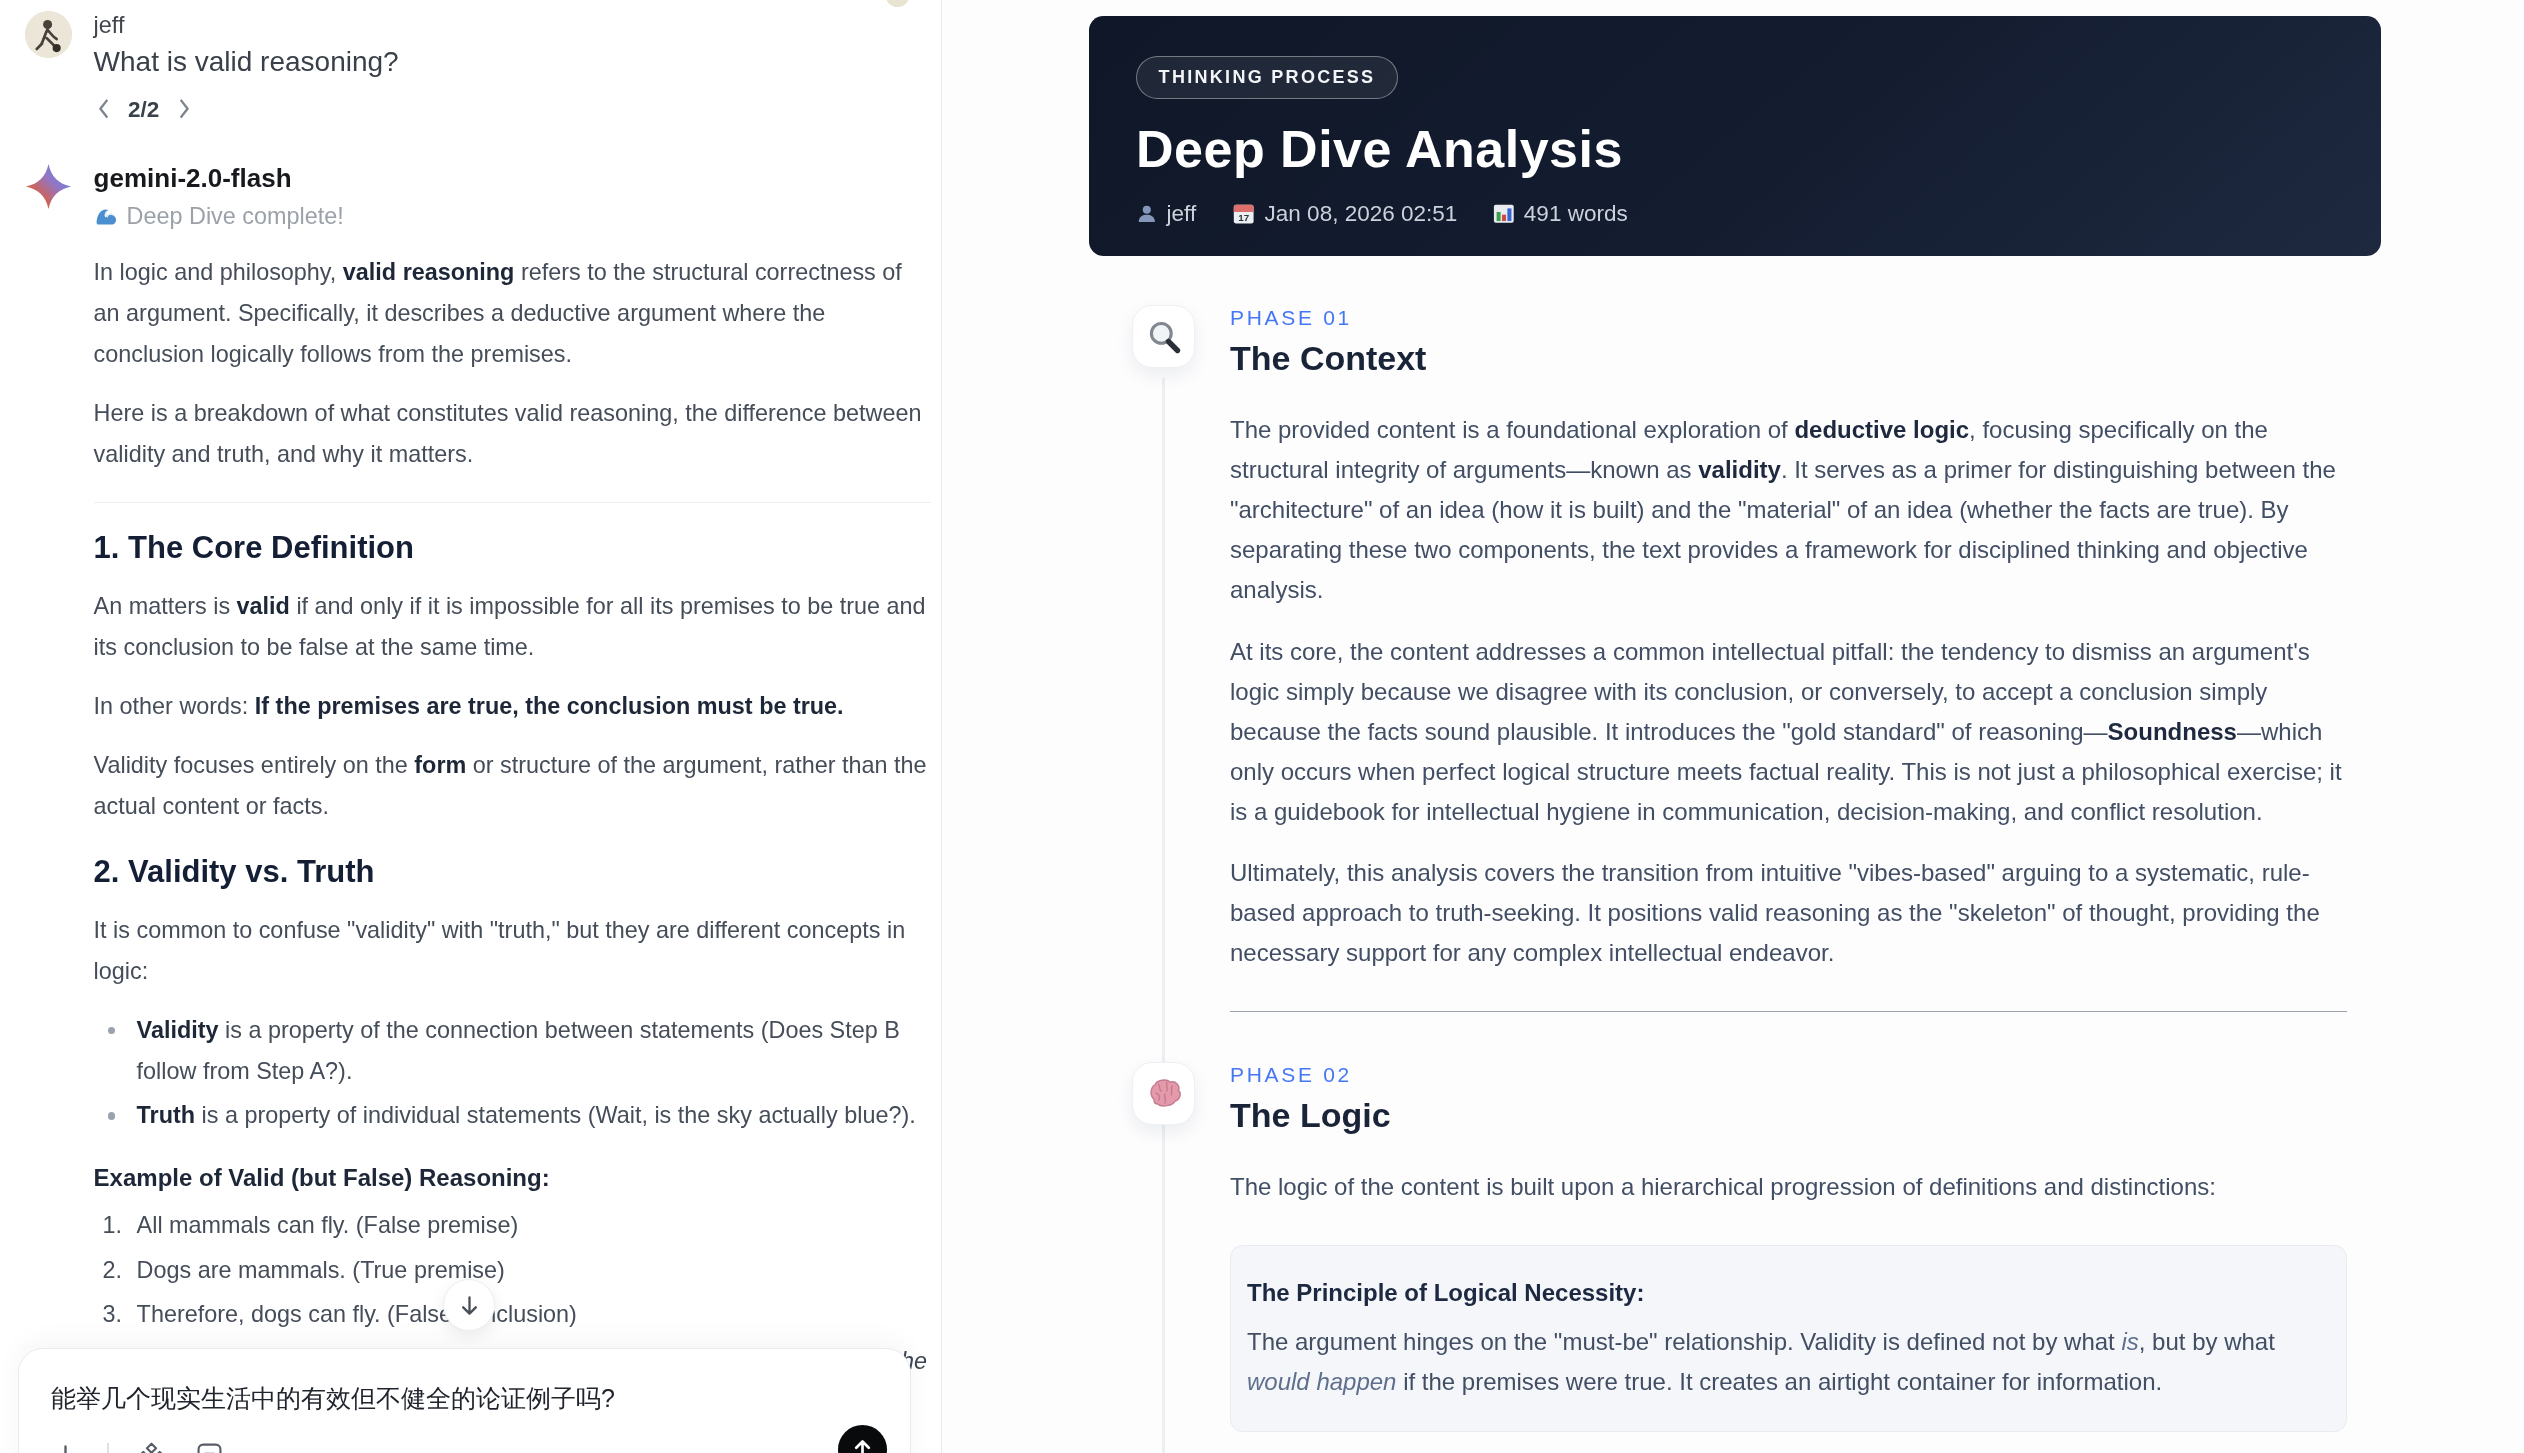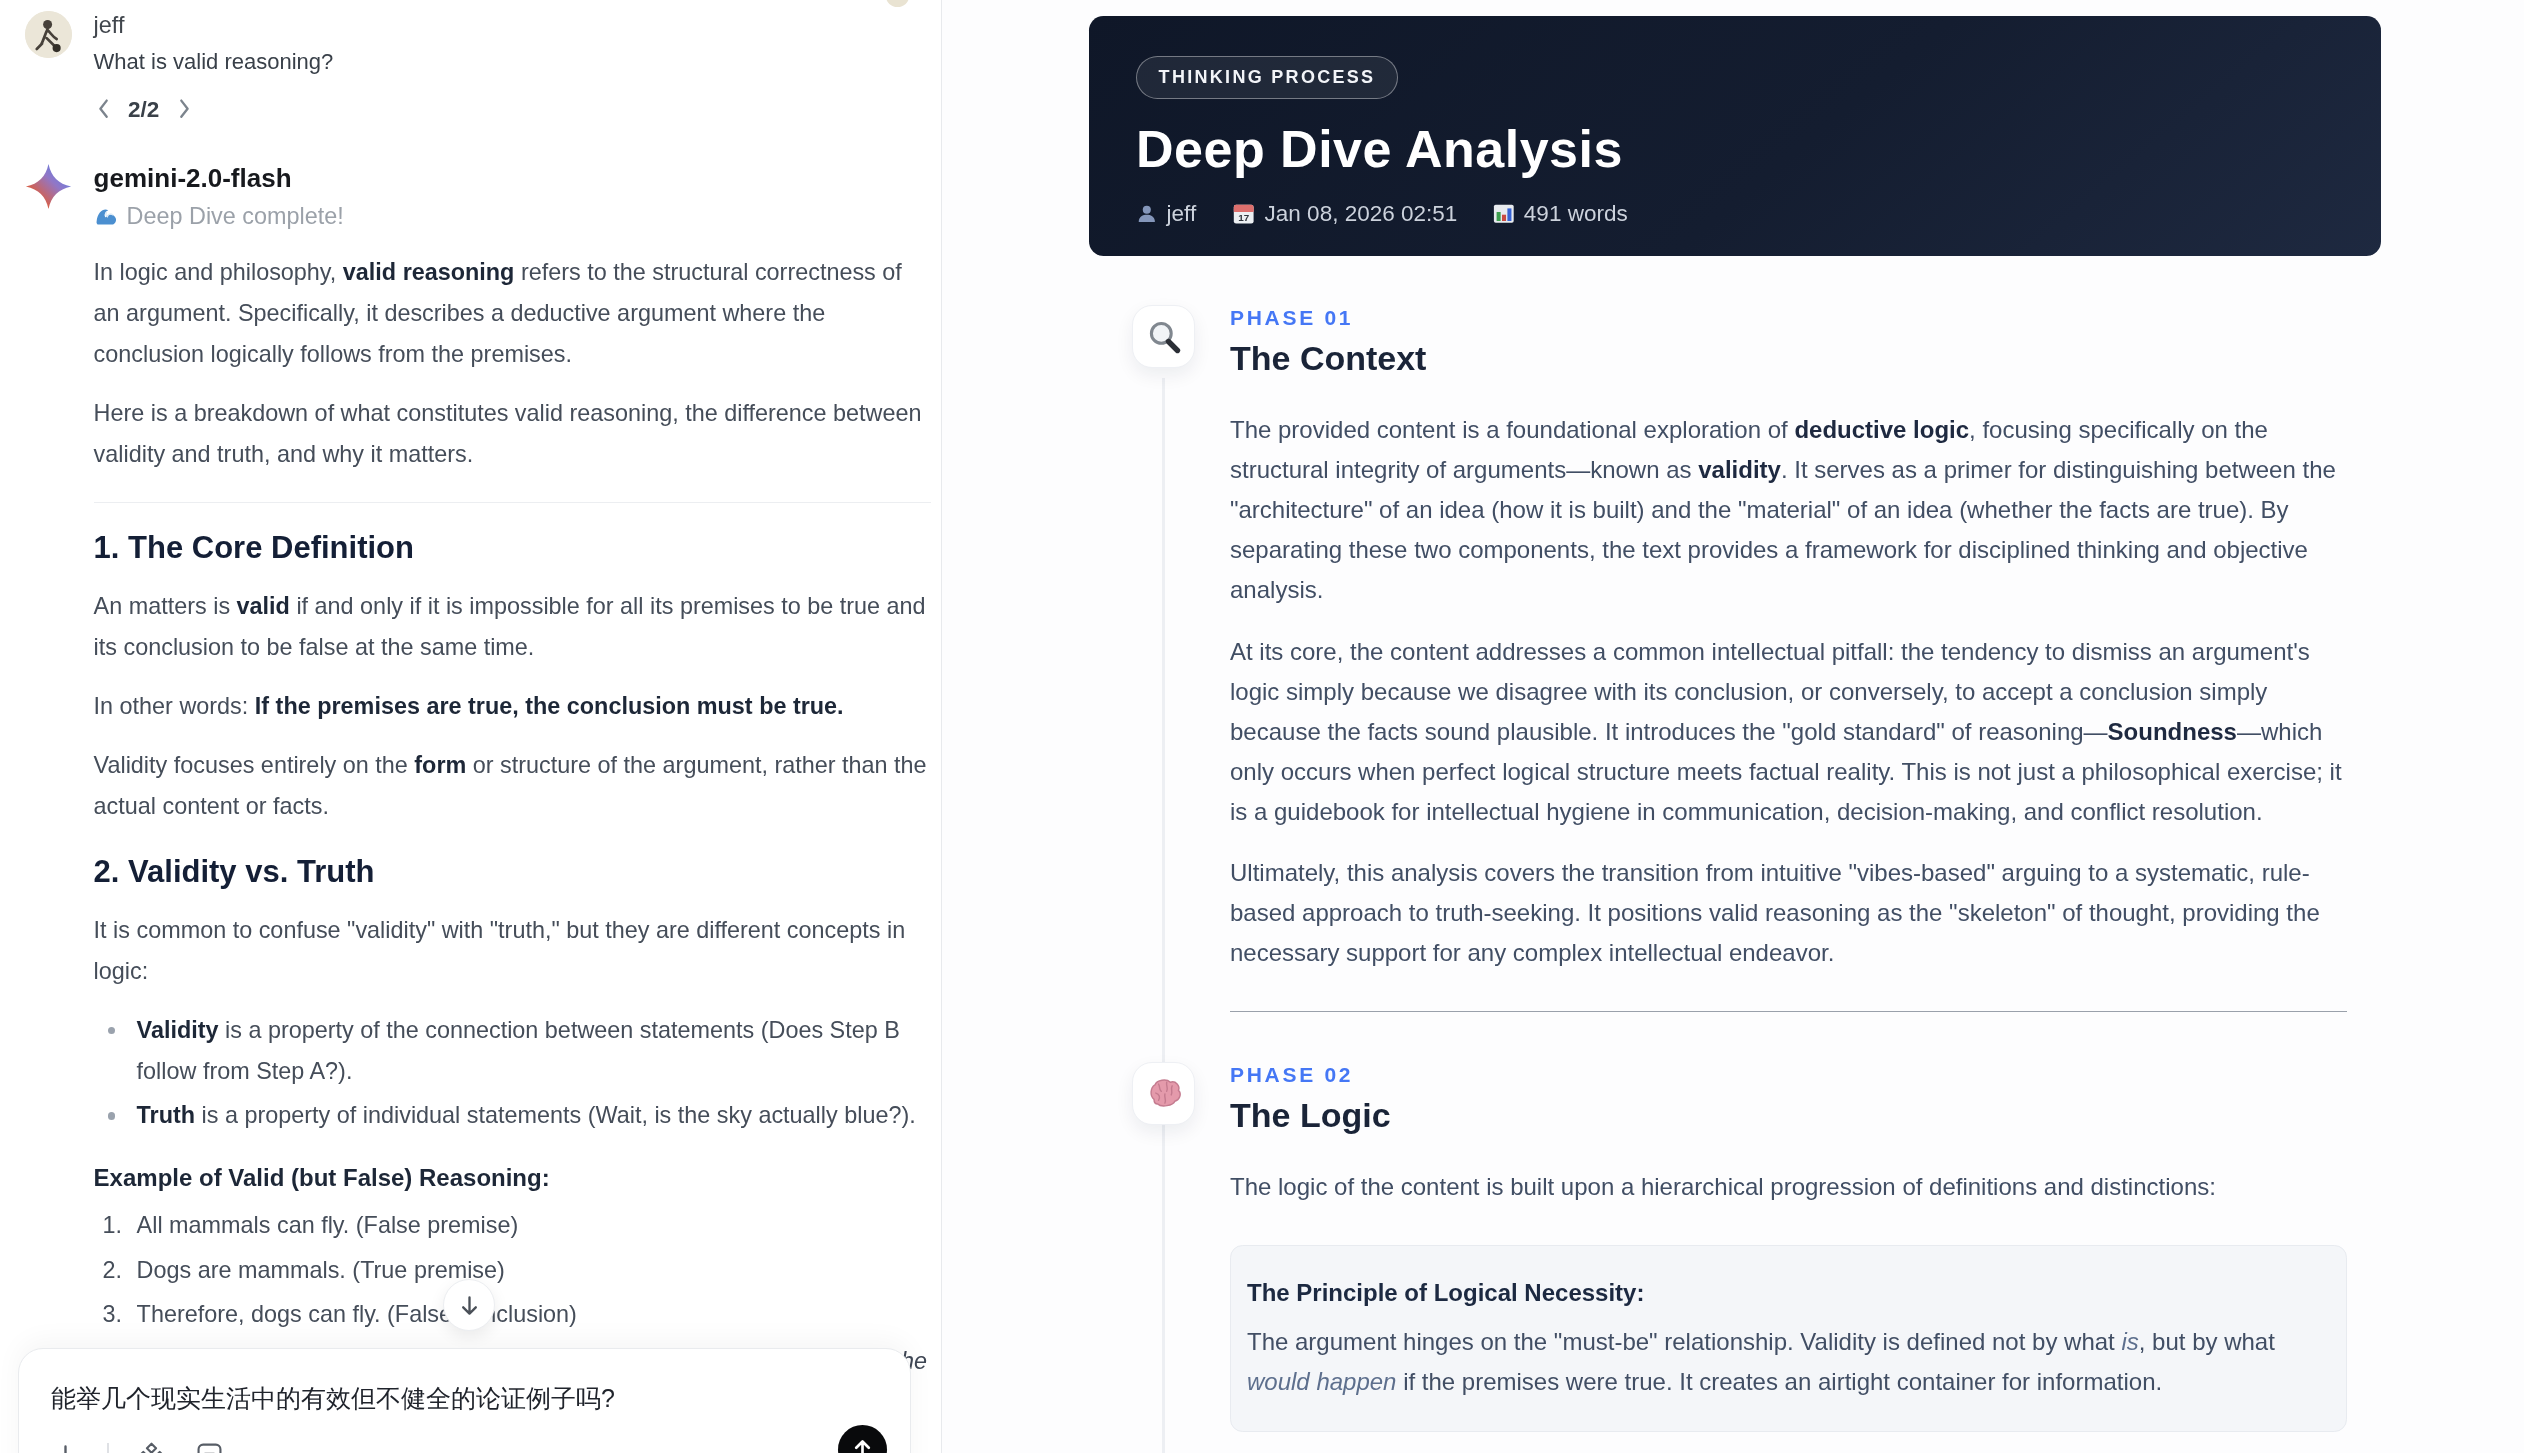--- a/index.html
+++ b/index.html
@@ -10,21 +10,21 @@
   
   .left-panel { position:relative; width:942px; height:100%; border-right:1.8px solid #e8eaed;
                 padding:9px 0 0 0; overflow:hidden; background:#fff; }
   .artifact { position:absolute; left:886px; top:-14.4px; width:23.4px; height:21.6px;
               border-radius:50%; background:#e9e3d2; }
   .msg { display:flex; padding-left:25px; }
   .avatar { width:47px; height:47px; border-radius:50%; background:#ebe6d8; overflow:hidden;
             flex:0 0 47px; margin-top:1.8px; }
   .mcontent { margin-left:21.6px; width:837px; }
   .uname { font-size:23.4px; color:#41464d; font-weight:500; line-height:29px; margin-top:1.8px; }
-  .utext { font-size:22px; color:#394049; line-height:34px; margin-top:5.4px; }
+  .utext { font-size:28px; color:#394049; line-height:34px; margin-top:5.4px; }
   .pager { display:flex; align-items:flex-start; gap:14.4px; margin-top:18px; height:25px; }
   .pager .chev { background:none; border:none; cursor:pointer; display:flex; align-items:center; }
   .pager .num { font-size:22.5px; font-weight:700; color:#3a4149; }
 
   .bot-row { margin-top:41px; }
   .gemini-badge { width:47px; height:50px; flex:0 0 47px; margin-top:0; }
   .model-name { font-size:26px; font-weight:700; color:#17191d; line-height:31px; }
   .status-line { display:flex; align-items:center; gap:9px; margin-top:9px; }
   .status-text { font-size:23.4px; color:#9ba1a9; }
 
@@ -76,21 +76,21 @@
   .card-title { margin-top:20px; font-size:52px; font-weight:800; color:#ffffff; letter-spacing:0.5px; }
   .meta-row { display:flex; align-items:center; gap:36px; margin-top:21.6px; }
   .meta-item { display:flex; align-items:center; gap:9px; font-size:22.5px; color:#ccd2dc; }
 
   .phases { margin-left:190px; width:1261px; }
   .phase { position:relative; padding-left:98px; margin-top:49px; }
   .phase + .phase { margin-top:50px; }
   .icon-box { position:absolute; left:0; top:0; width:63px; height:63px; border-radius:20px;
               background:#fff; border:1.8px solid #eef0f4; box-shadow:0 7.2px 18px rgba(20,30,60,.07);
               display:flex; align-items:center; justify-content:center; z-index:2; }
-  .phase-label { font-size:21px; font-weight:700; letter-spacing:2.7px; color:#4577f5; line-height:25px; }
+  .phase-label { font-size:21px; font-weight:400; letter-spacing:2.7px; color:#4577f5; line-height:25px; }
   .phase-title { font-size:34px; font-weight:800; color:#1a2438; margin-top:8px; line-height:41px; }
   .phase-body { margin-top:31px; width:1117px; }
   .phase-body p { font-size:24px; line-height:40px; color:#414e64; margin-bottom:21.6px; }
   .phase-body p:last-child { margin-bottom:0; }
   .phase-body .b { font-weight:700; color:#1e2940; }
   .phase-divider { border:none; border-top:1.8px solid #9aa1ab; margin:38px 0 0 0; width:1117px; }
   .callout { margin-top:38px; width:1117px; background:#f4f6f9; border:0.9px solid #e8ebf0;
              border-radius:12.6px; padding:29px 16px; }
   .callout-title { font-size:24px; font-weight:700; color:#1c2941; line-height:36px; }
   .callout-body { margin-top:10.8px; font-size:24px; line-height:40px; color:#414e64; }

